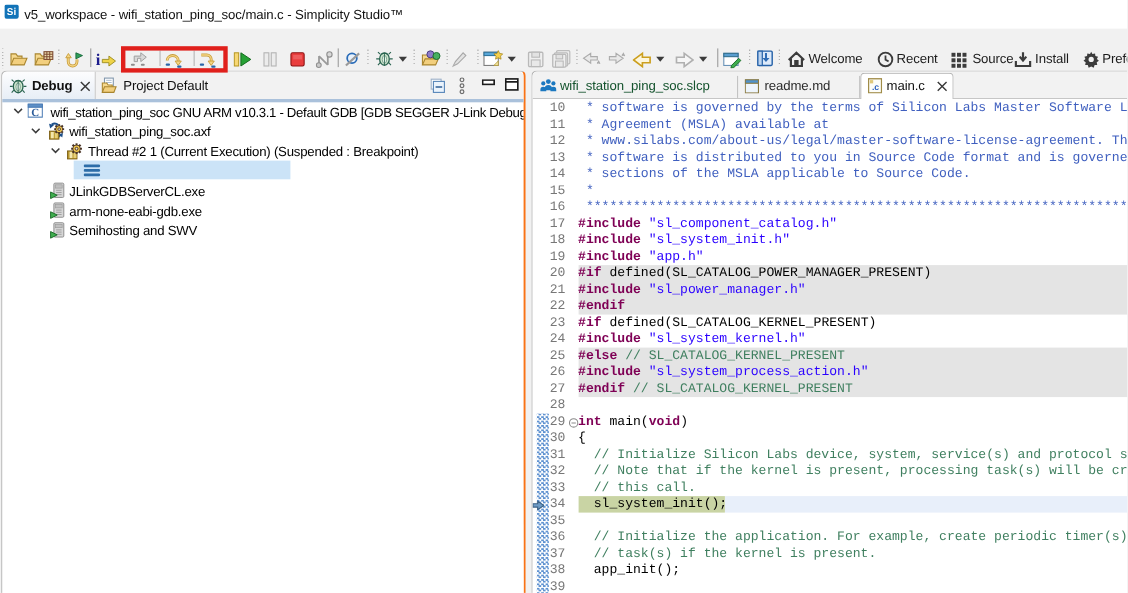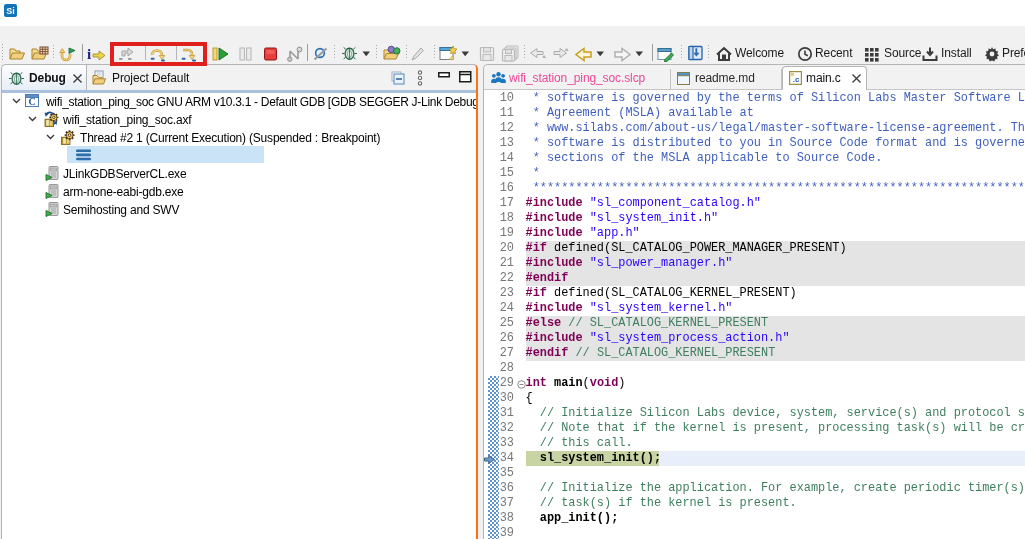--- a/index.html
+++ b/index.html
@@ -22,29 +22,30 @@
 #leftpanel{overflow:hidden}
 #editor{overflow:hidden}
 .trowt{font-size:12px;color:#000;letter-spacing:-0.2px;white-space:nowrap}
 #lnum{left:0;top:26px;width:30px;text-align:right;font-family:"Liberation Mono",monospace;font-size:11.9px;line-height:15px;color:#777;white-space:pre}
 #code{left:41.5px;top:26px;font-family:"Liberation Mono",monospace;font-size:11.9px;line-height:15px;color:#000}
 #code div{height:15px;white-space:pre}
 #code i{font-style:normal;color:#3f5fbf}
 #code c{color:#3f7f5f}
 #code b{color:#7f0055;font-weight:bold}
 #code s{text-decoration:none;color:#2a00ff}
-#code f{color:#000;font-weight:bold}
+#code f{color:#000;font-weight:normal}
 </style></head>
 <body>
 <div id="wrap">
   <div class="abs" id="titlebar">
     <svg class="abs" style="left:4px;top:4px" width="14" height="14" viewBox="0 0 14 14">
         <rect x="0" y="0" width="13" height="13" rx="2" fill="#1173b8"></rect>
         <text x="6.5" y="10" font-size="9" font-weight="bold" fill="#fff" text-anchor="middle" font-family="Liberation Sans">Si</text>
       </svg>
+    <span class="abs" id="title-text">v5_workspace - wifi_station_ping_soc/main.c - Simplicity Studio™</span>
   </div>
   <div class="abs" id="toolbar">
     <div class="dsep" style="left:2px;top:2px;height:18px"></div>
     <svg class="abs" style="left:9px;top:4px" width="17" height="16" viewBox="0 0 17 16">
         <path d="M1 13 L1 3 h4.5 l1.5 2 h4 v2" fill="#f6d98f" stroke="#a9852e" stroke-width="1"></path>
         <path d="M1 13 L3.5 7 h12 L13 13 Z" fill="#f2cf7e" stroke="#a9852e" stroke-width="1"></path>
       </svg>
     <svg class="abs" style="left:31px;top:4px" width="19" height="16" viewBox="0 0 19 16">
         <path d="M1 13 L1 3 h4.5 l1.5 2 h4 v2" fill="#f6d98f" stroke="#a9852e" stroke-width="1"></path>
         <path d="M1 13 L3.5 7 h12 L13 13 Z" fill="#f2cf7e" stroke="#a9852e" stroke-width="1"></path>
@@ -360,21 +361,21 @@
     <svg class="abs" style="left:7px;top:6px" width="15" height="14" viewBox="0 0 15 14">
         <g fill="#1b78c0">
           <circle cx="7.5" cy="3.2" r="2.2"></circle>
           <path d="M4.2 9.5 a3.3 3.3 0 0 1 6.6 0 V11 H4.2 Z"></path>
           <circle cx="2.9" cy="4.8" r="1.9"></circle>
           <path d="M0.2 10.5 a2.7 2.7 0 0 1 5.4 0 V12 H0.2 Z"></path>
           <circle cx="12.1" cy="4.8" r="1.9"></circle>
           <path d="M9.4 10.5 a2.7 2.7 0 0 1 5.4 0 V12 H9.4 Z"></path>
         </g>
       </svg>
-    <span class="abs tabtext" style="left:25px;top:6px;color:#ec4899">wifi_station_ping_soc.slcp</span>
+    <span class="abs tabtext" style="left:25px;top:6px;color:#14532d">wifi_station_ping_soc.slcp</span>
     <svg class="abs" style="left:193px;top:7px" width="13" height="13" viewBox="0 0 13 13">
         <rect x="0.5" y="0.5" width="12" height="12" fill="#eef5fc" stroke="#8a7a42"></rect>
         <rect x="0.5" y="0.5" width="12" height="3.2" fill="#4f93ce" stroke="#8a7a42"></rect>
       </svg>
     <span class="abs tabtext" style="left:211px;top:6px;color:#2b2b2b">readme.md</span>
     <svg class="abs" style="left:305px;top:6px" width="13" height="14" viewBox="0 0 13 14">
         <rect x="0.6" y="0.6" width="11.8" height="12.8" fill="#fdfdf8" stroke="#a08c48" stroke-width="1.2"></rect>
         <rect x="1.8" y="1.8" width="3" height="3" fill="#e0c87a"></rect>
         <text x="7" y="11" font-size="8" font-weight="bold" fill="#2a5fbf" text-anchor="middle" font-family="Liberation Sans">.c</text>
       </svg>

